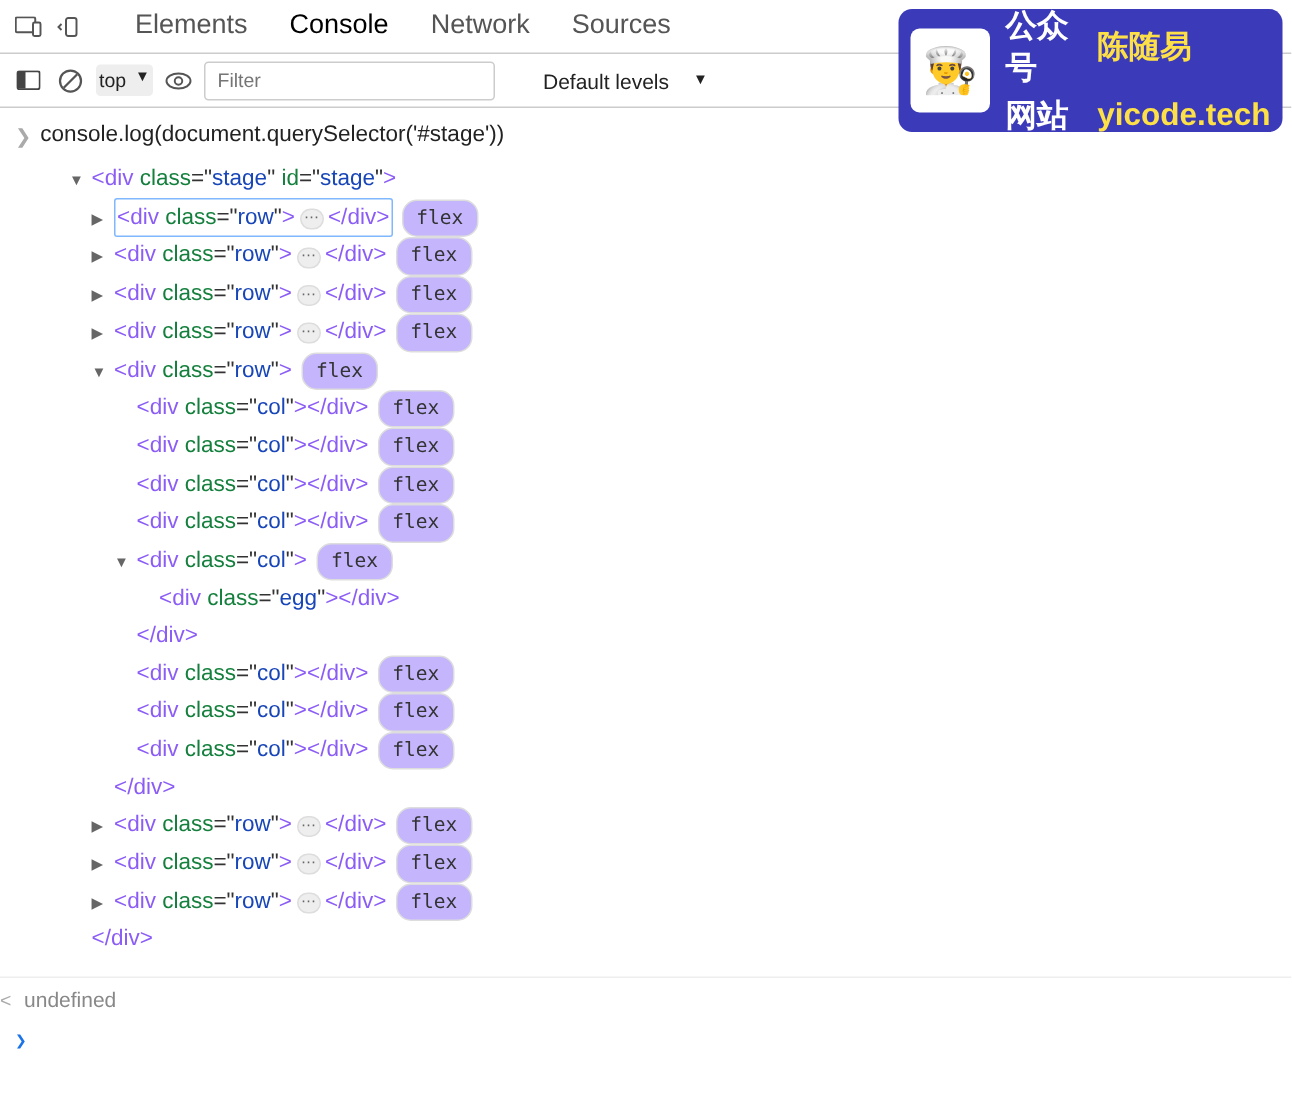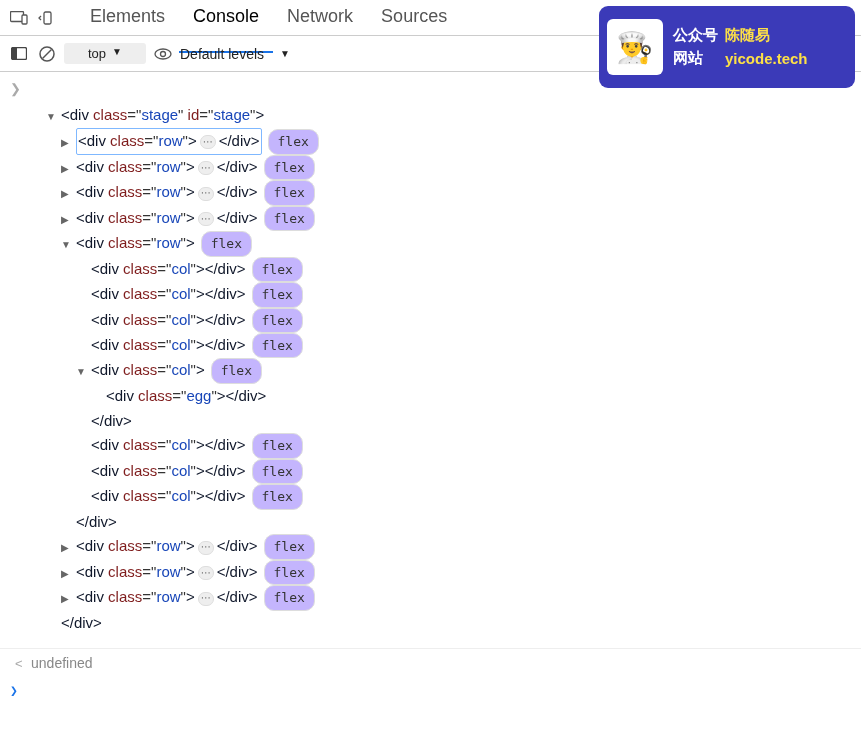--- a/index.html
+++ b/index.html
@@ -2,46 +2,46 @@
 <html><head>
 <meta charset="utf-8">
 <style>
 *{margin:0;padding:0;box-sizing:border-box;font-family:Arial,sans-serif}
 body{background:#fff;font-size:13px;color:#333;width:861px;height:732px;overflow:hidden}
 .tb{display:flex;align-items:center;height:36px;border-bottom:1px solid #ccc;padding:0 8px;gap:6px}
 .ib{width:22px;height:22px;display:flex;align-items:center;justify-content:center;color:#555}
 .tabs{display:flex;gap:0;margin-left:12px}
 .tab{padding:24px 14px;color:#555;font-size:18px;cursor:pointer}
 .tab.on{color:#000000;border-bottom:2px solid #1a73e8}
-.ctx{display:flex;background:#eee;border-radius:3px;padding:3px 24px;font-size:13px;color:#222;cursor:pointer;gap:6px}
+.ctx{display:flex;background:#eee;border-radius:3px;padding:3px 2px;font-size:13px;color:#222;cursor:pointer;gap:6px}
 .filt{flex:0 0 180px;height:26px;border:1px solid #ccc;border-radius:3px;padding:0 8px;font-size:13px;outline:none}
-.lvls{display:flex;align-items:center;font-size:14px;color:#222;margin-left:0;cursor:pointer;gap:16px}
+.lvls{display:flex;align-items:center;font-size:14px;color:#222;margin-left:26px;cursor:pointer;gap:16px}
 .tb2{border-bottom:1px solid #ccc}
 .con{padding:6px 10px;font-family:Consolas,Monaco,monospace;font-size:15px;line-height:1.65}
 .cmdrow{display:flex;align-items:center;gap:6px}
 .chg{color:#aaa;font-size:13px}
 .cmd{color:#222}
 .out{padding:4px 0 6px 36px}
 .ln{white-space:nowrap}
 .ar{display:inline-block;width:15px;color:#666;font-size:11px;text-align:left}
 .artri::before{content:"▶";font-size:10px;color:#666}
 .ardn::before{content:"▼";font-size:10px;color:#666}
-.tag{color:#0f172a}
-.attr{color:#7f1d1d}
+.tag{color:#8b5cf6}
+.attr{color:#15803d}
 .val{color:#1846b8}
 .ell{display:inline-flex;align-items:center;justify-content:center;width:16px;height:14px;background:#eee;border:1px solid #ddd;border-radius:7px;font-size:10px;color:#666;margin:0 3px;position:relative;top:-1px}
 .ell::before{content:"⋯"}
 .bdg{display:inline-block;background:#c4b5fd;border:1px solid #ddd;border-radius:10px;padding:1px 9px;font-size:13px;color:#333;margin-left:6px;font-family:Consolas,monospace}
 .i1{padding-left:15px}.i2{padding-left:30px}.i3{padding-left:45px}
-.und{border-top:1px solid #eee;padding:6px 15px;color:#888;font-family:Consolas,monospace;font-size:14px}
+.und{border-top:1px solid #eee;padding:6px 0;color:#888;font-family:Consolas,monospace;font-size:14px}
 .prompt{padding:6px 10px;color:#1a73e8;font-family:Consolas,monospace}
 .hl{border:1px solid #7fb8ff;border-radius:2px;padding:0 1px;display:inline-block}
 .ov{position:absolute;top:6px;right:6px;width:256px;height:82px;background:#3b3ab8;border-radius:9px;display:flex;align-items:center;padding:8px;gap:10px}
 .av{width:56px;height:56px;background:#fff;border-radius:6px;display:flex;align-items:center;justify-content:center;font-size:30px}
-.ovt{display:grid;grid-template-columns:auto auto;gap:4px 7px;font-size:15px;font-weight:bold;align-items:center}
+.ovt{display:grid;grid-template-columns:auto auto;gap:4px 7px;font-size:21px;font-weight:bold;align-items:center}
 .ovw{color:#fff}.ovy{color:#fde047}
 svg{display:block}
 </style>
 </head>
 <body>
 
 <div class="tb">
  <div class="ib">
       <svg width="18" height="14" viewBox="0 0 18 14">
         <rect x="0.5" y="0.5" width="13" height="10" rx="1" fill="none" stroke="#555" stroke-width="1.3"></rect>
@@ -78,29 +78,31 @@
  <div class="ctx">
       <span>top</span>
       <span style="font-size:10px">▼</span>
     </div>
  <div class="ib">
       <svg width="18" height="14" viewBox="0 0 18 14">
         <ellipse cx="9" cy="7" rx="8" ry="5" fill="none" stroke="#555" stroke-width="1.3"></ellipse>
         <circle cx="9" cy="7" r="2.5" fill="none" stroke="#555" stroke-width="1.3"></circle>
       </svg>
     </div>
+ <input class="filt" placeholder="Filter" style="">
  <div class="lvls">
       <span>Default levels</span>
       <span style="font-size:10px">▼</span>
     </div>
 </div>
 
 <div class="con">
  <div class="cmdrow">
   <span class="chg">❯</span>
+  <span class="cmd">console.log(document.querySelector('#stage'))</span>
  </div>
  <div class="out">
   <div class="ln"><span class="ar ardn"></span><span><span class="tag">&lt;div</span> <span class="attr">class</span>="<span class="val">stage</span>" <span class="attr">id</span>="<span class="val">stage</span>"<span class="tag">&gt;</span></span></div>
 
   <div class="ln i1"><span class="ar artri"></span><span class="hl"><span class="tag">&lt;div</span> <span class="attr">class</span>="<span class="val">row</span>"<span class="tag">&gt;</span><span class="ell"></span><span class="tag">&lt;/div&gt;</span></span><span class="bdg">flex</span></div>
   <div class="ln i1"><span class="ar artri"></span><span><span class="tag">&lt;div</span> <span class="attr">class</span>="<span class="val">row</span>"<span class="tag">&gt;</span><span class="ell"></span><span class="tag">&lt;/div&gt;</span></span><span class="bdg">flex</span></div>
   <div class="ln i1"><span class="ar artri"></span><span><span class="tag">&lt;div</span> <span class="attr">class</span>="<span class="val">row</span>"<span class="tag">&gt;</span><span class="ell"></span><span class="tag">&lt;/div&gt;</span></span><span class="bdg">flex</span></div>
   <div class="ln i1"><span class="ar artri"></span><span><span class="tag">&lt;div</span> <span class="attr">class</span>="<span class="val">row</span>"<span class="tag">&gt;</span><span class="ell"></span><span class="tag">&lt;/div&gt;</span></span><span class="bdg">flex</span></div>
 
   <div class="ln i1"><span class="ar ardn"></span><span><span class="tag">&lt;div</span> <span class="attr">class</span>="<span class="val">row</span>"<span class="tag">&gt;</span></span><span class="bdg">flex</span></div>

